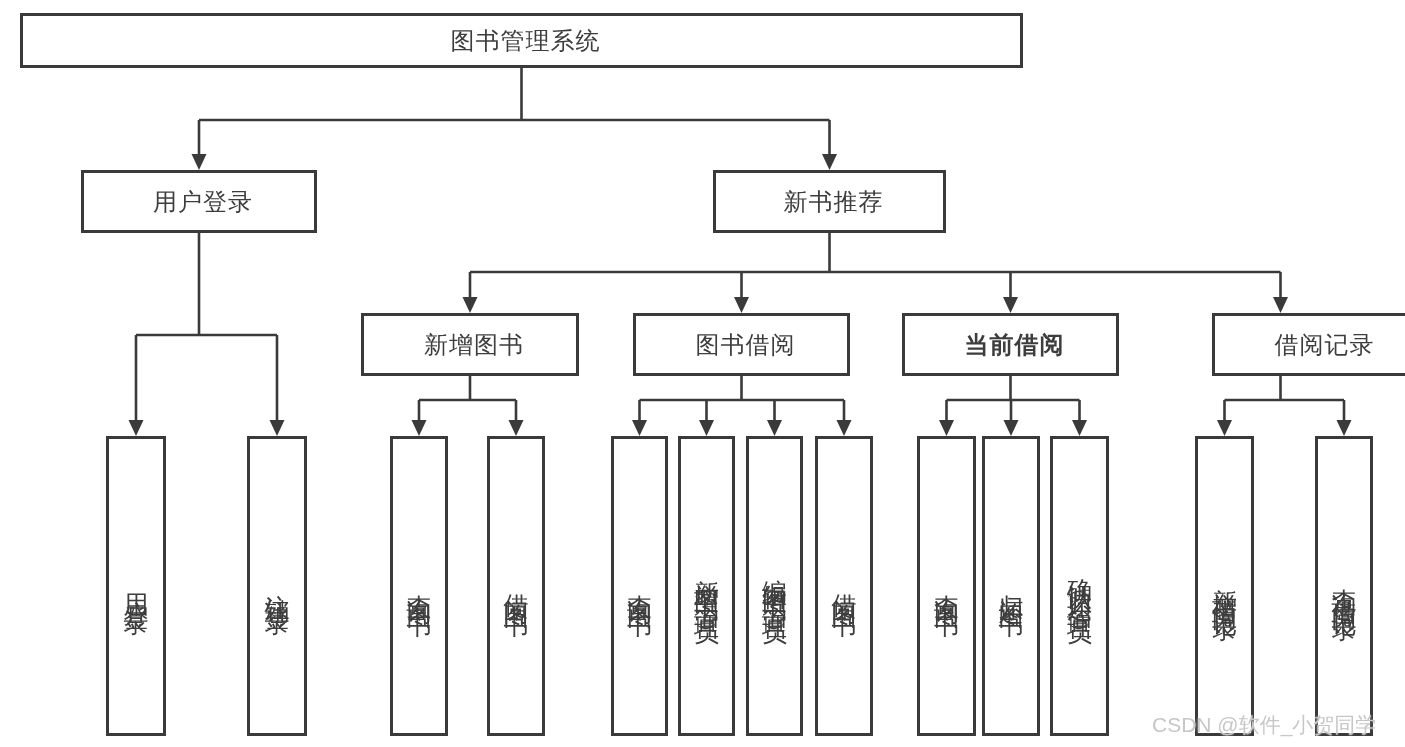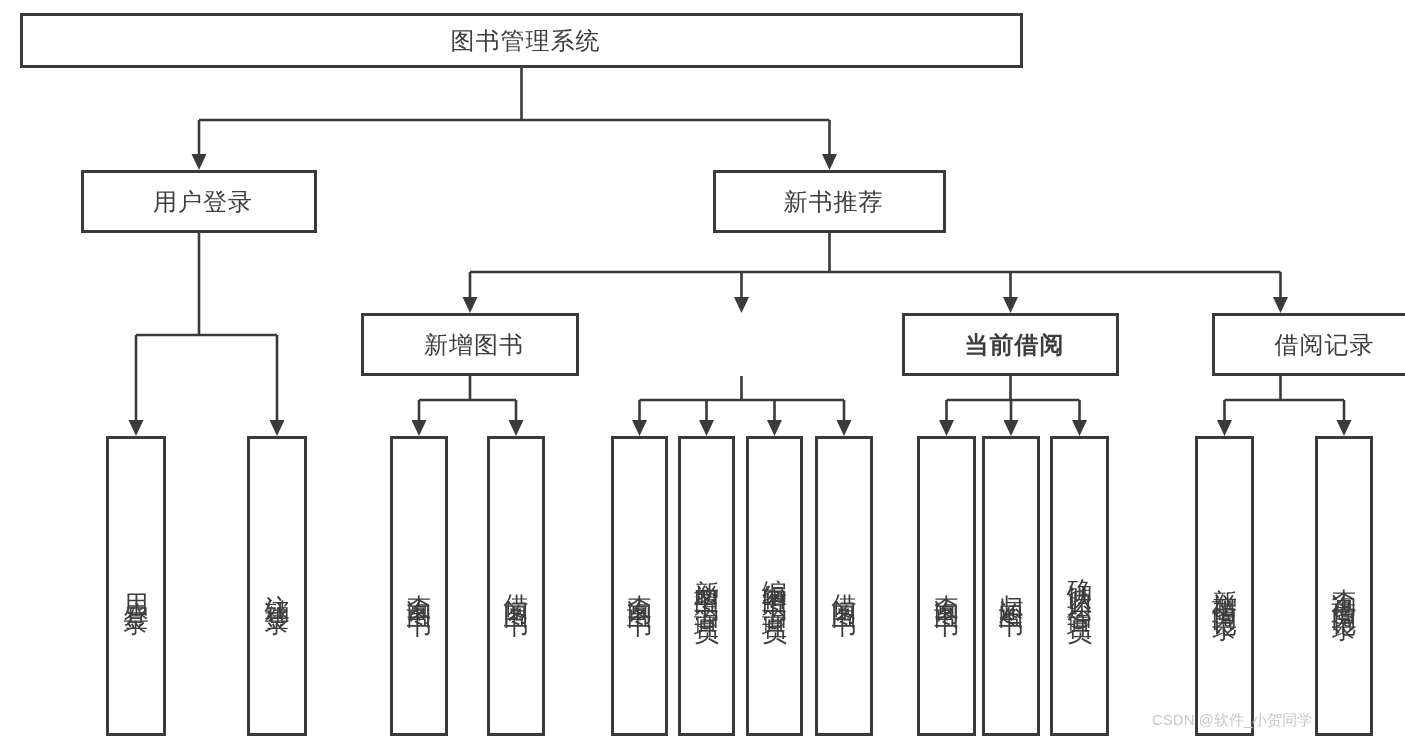--- a/index.html
+++ b/index.html
@@ -28,21 +28,21 @@
     writing-mode: vertical-rl;
     text-orientation: mixed;
     font-size: 25px;
     letter-spacing: 6px;
     line-height: 1;
   }
   .watermark {
     position: absolute;
     left: 1152px; top: 711px;
     z-index: 3;
-    font-size: 15px;
+    font-size: 21px;
     color: #c7c7c7;
     text-shadow: 0 0 2px #ffffff;
     white-space: nowrap;
   }
 </style>
 </head>
 <body>
 
 <div id="canvas">
 
@@ -50,20 +50,21 @@
     <path id="wire-lines" fill="none" stroke="#3a3a3a" stroke-width="2.6" d="M521.5 68V120M199 120H829.5M199 120V156M829.5 120V156M199 233V335M136 335H277M136 335V422M277 335V422M829.5 233V272M470 272H1280.5M470 272V299M741.5 272V299M1010.5 272V299M1280.5 272V299M470 376V400M419 400H516M419 400V422M516 400V422M741.5 376V400M639.5 400H844M639.5 400V422M706.5 400V422M774.5 400V422M844 400V422M1010.5 376V400M946.5 400H1079.5M946.5 400V422M1011 400V422M1079.5 400V422M1280.5 376V400M1224.5 400H1344M1224.5 400V422M1344 400V422"></path>
     <path id="wire-arrows" fill="#3a3a3a" stroke="none" d="M191.5 154L206.5 154L199 170ZM822 154L837 154L829.5 170ZM128.5 420L143.5 420L136 436ZM269.5 420L284.5 420L277 436ZM462.5 297L477.5 297L470 313ZM734 297L749 297L741.5 313ZM1003 297L1018 297L1010.5 313ZM1273 297L1288 297L1280.5 313ZM411.5 420L426.5 420L419 436ZM508.5 420L523.5 420L516 436ZM632 420L647 420L639.5 436ZM699 420L714 420L706.5 436ZM767 420L782 420L774.5 436ZM836.5 420L851.5 420L844 436ZM939 420L954 420L946.5 436ZM1003.5 420L1018.5 420L1011 436ZM1072 420L1087 420L1079.5 436ZM1217 420L1232 420L1224.5 436ZM1336.5 420L1351.5 420L1344 436Z"></path>
   </svg>
 
   <div class="node hbox" style="left:20px; top:13px; width:1003px; height:55px;">图书管理系统</div>
 
   <div class="node hbox" style="left:81px; top:170px; width:236px; height:63px;">用户登录</div>
   <div class="node hbox" style="left:713px; top:170px; width:233px; height:63px;">新书推荐</div>
 
   <div class="node hbox" style="left:361px; top:313px; width:218px; height:63px;">新增图书</div>
+  <div class="node hbox" style="left:633px; top:313px; width:217px; height:63px;">图书借阅</div>
   <div class="node hbox" style="left:902px; top:313px; width:217px; height:63px;font-weight:bold;">当前借阅</div>
   <div class="node hbox" style="left:1172px; top:313px; width:217px; height:63px;margin-left:40px;">借阅记录</div>
 
   <div class="node vbox" style="left:106px; top:436px; width:60px; height:300px;">用户登录</div>
   <div class="node vbox" style="left:247px; top:436px; width:60px; height:300px;">注销登录</div>
 
   <div class="node vbox" style="left:390px; top:436px; width:58px; height:300px;">查询图书</div>
   <div class="node vbox" style="left:487px; top:436px; width:58px; height:300px;">借阅图书</div>
 
   <div class="node vbox" style="left:611px; top:436px; width:57px; height:300px;">查询图书</div>

